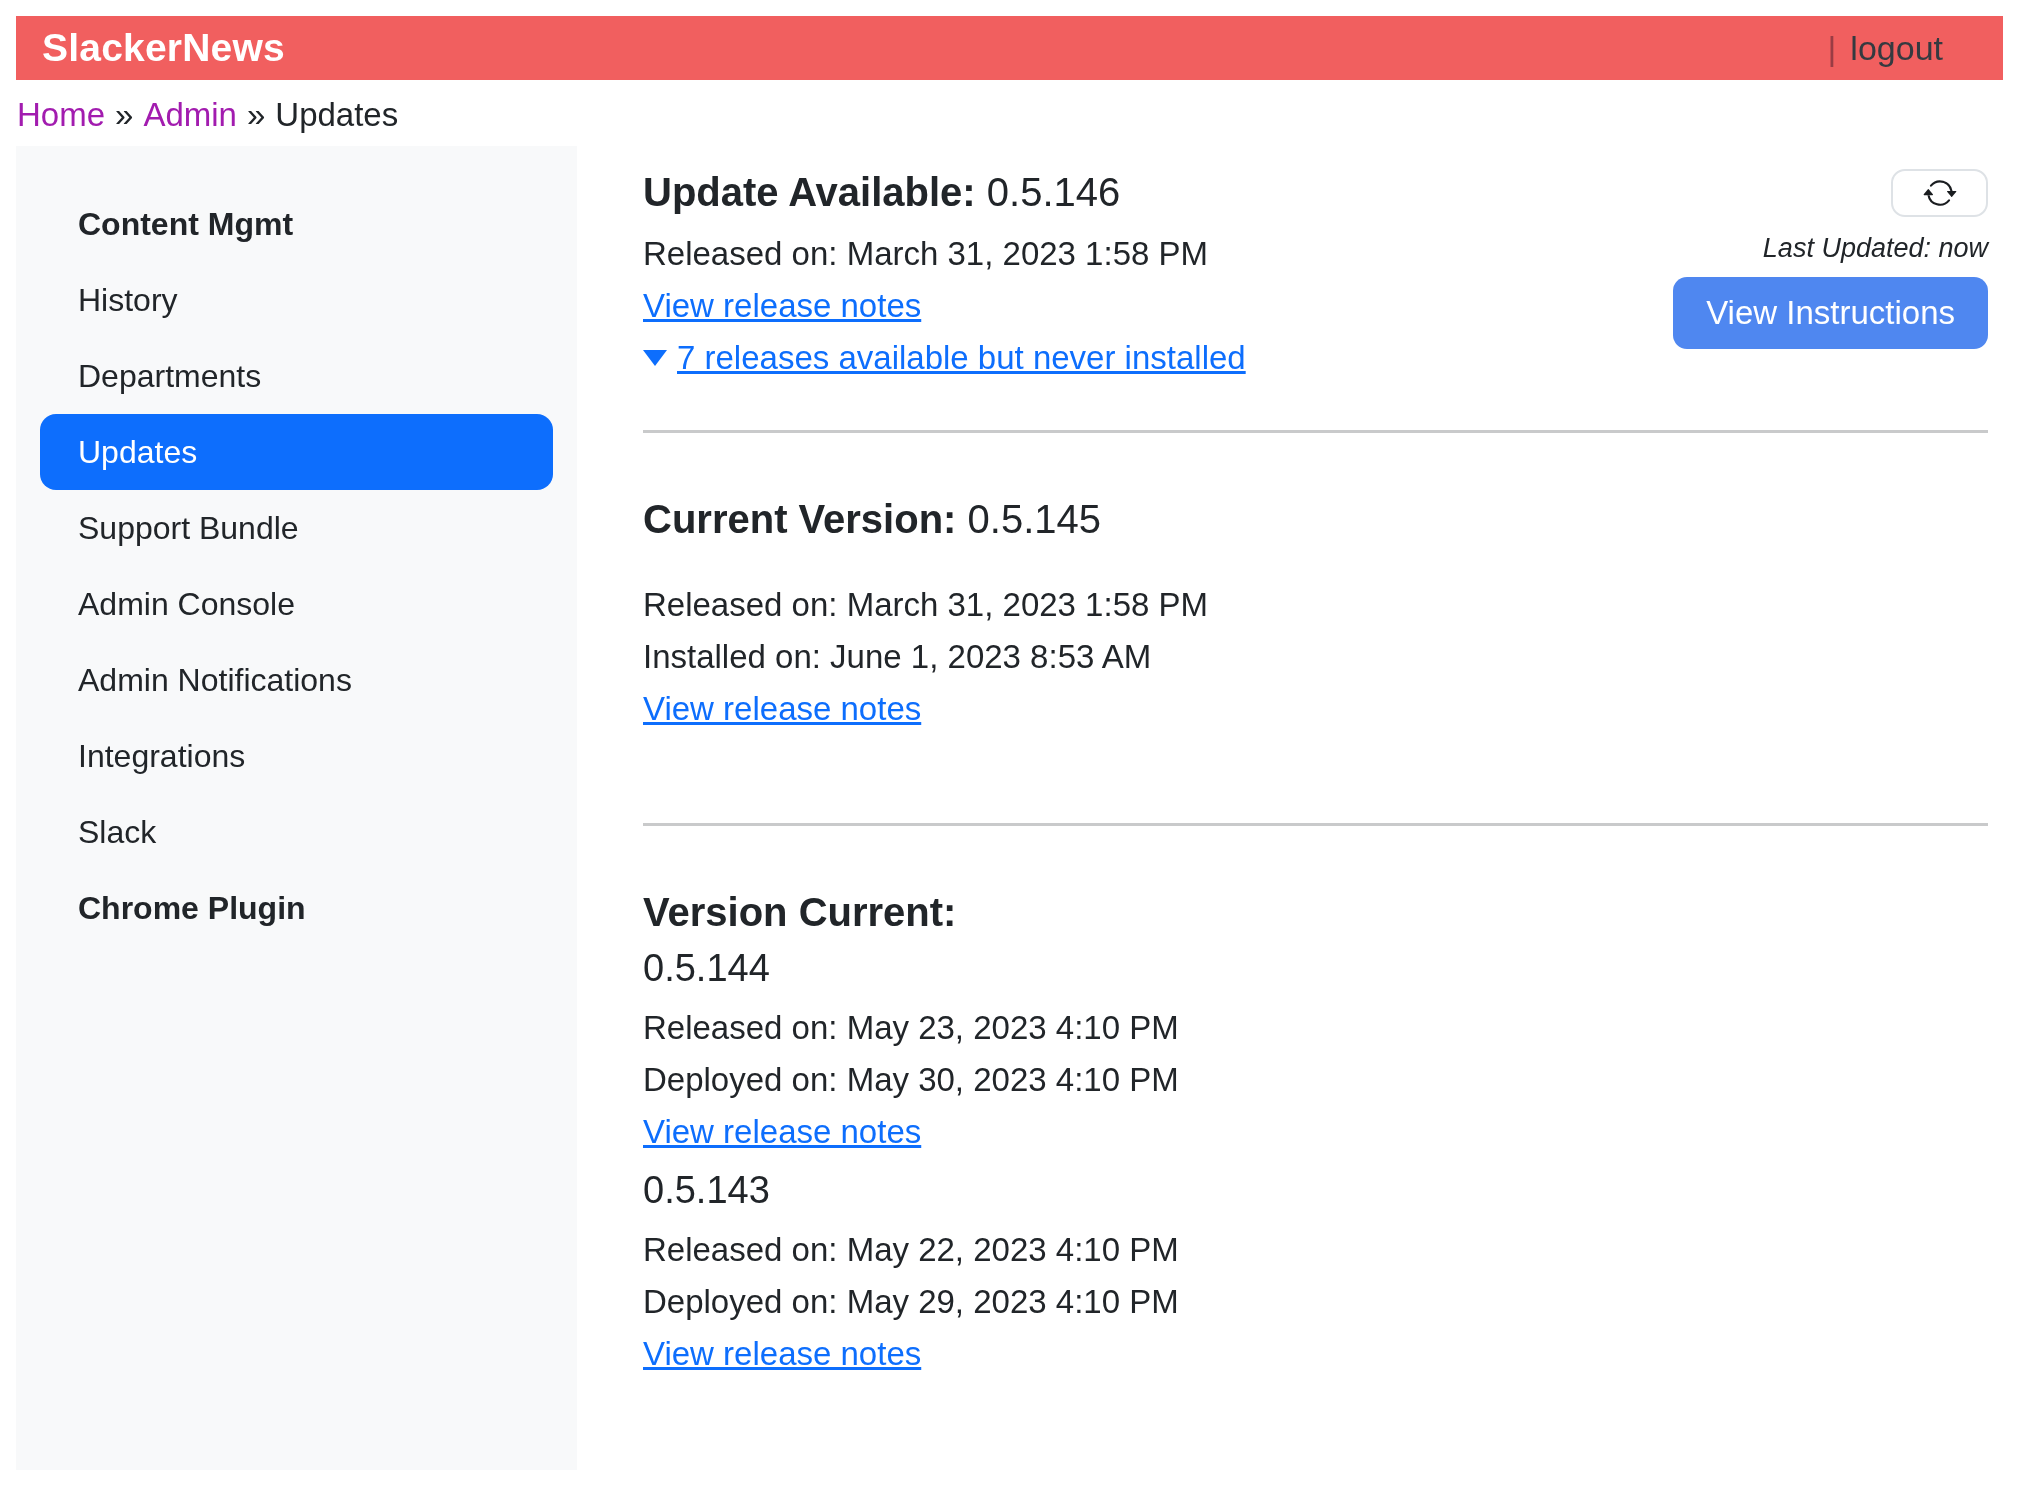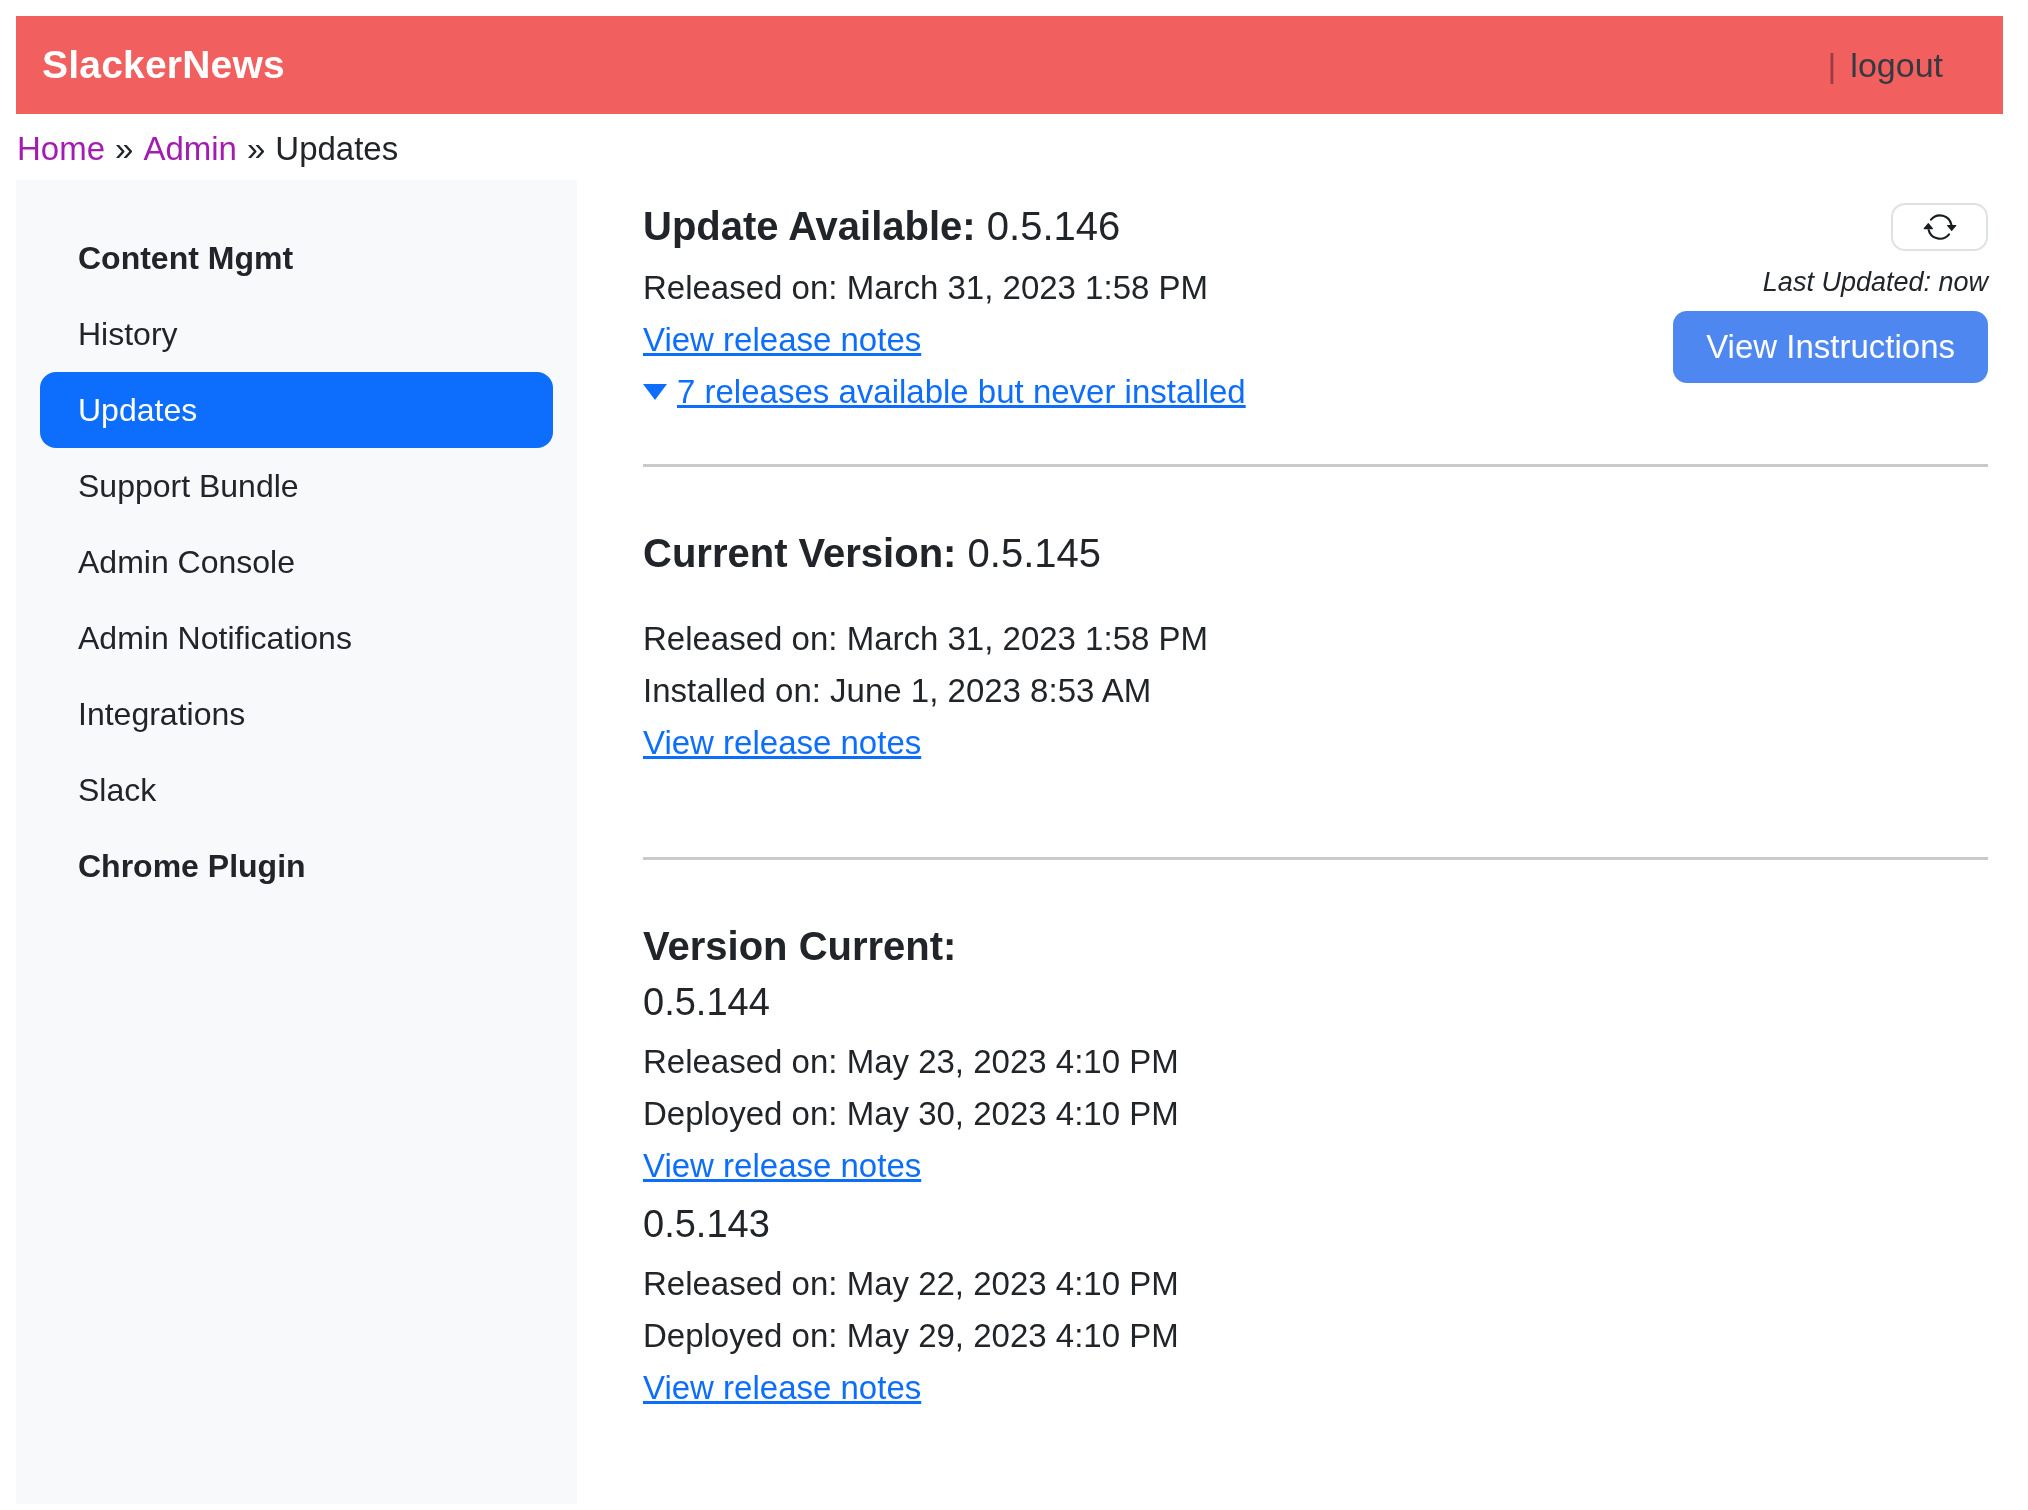--- a/index.html
+++ b/index.html
@@ -8,21 +8,21 @@
     font-family: "Liberation Sans", "DejaVu Sans", sans-serif;
     color: #212529;
     background: #ffffff;
     overflow: hidden;
     font-size: 33px;
   }
 
   
   .topbar {
     margin: 16px 25px 0 16px;
-    height: 98px;
+    height: 64px;
     background: #f15f5f;
     display: flex;
     align-items: center;
     justify-content: space-between;
     padding: 0 60px 0 26px;
   }
   .brand { color: #ffffff; font-weight: 700; font-size: 39px; letter-spacing: 0.2px; }
   .logout-area { display: flex; align-items: center; gap: 14px; font-size: 34px; }
   .logout-sep { color: #9a3c44; }
   .logout-link { color: #343a40; text-decoration: none; cursor: pointer; }
@@ -153,20 +153,21 @@
 
 <nav class="breadcrumb">
   <a>Home</a><span class="crumb-sep">»</span><a>Admin</a><span class="crumb-sep">»</span><span>Updates</span>
 </nav>
 
 <div class="layout">
 
   <aside class="sidebar">
     <a class="nav-item bold">Content Mgmt</a>
     <a class="nav-item">History</a>
+    <a class="nav-item">Departments</a>
     <a class="nav-item active">Updates</a>
     <a class="nav-item">Support Bundle</a>
     <a class="nav-item">Admin Console</a>
     <a class="nav-item">Admin Notifications</a>
     <a class="nav-item">Integrations</a>
     <a class="nav-item">Slack</a>
     <a class="nav-item bold">Chrome Plugin</a>
   </aside>
 
   <main class="main">

